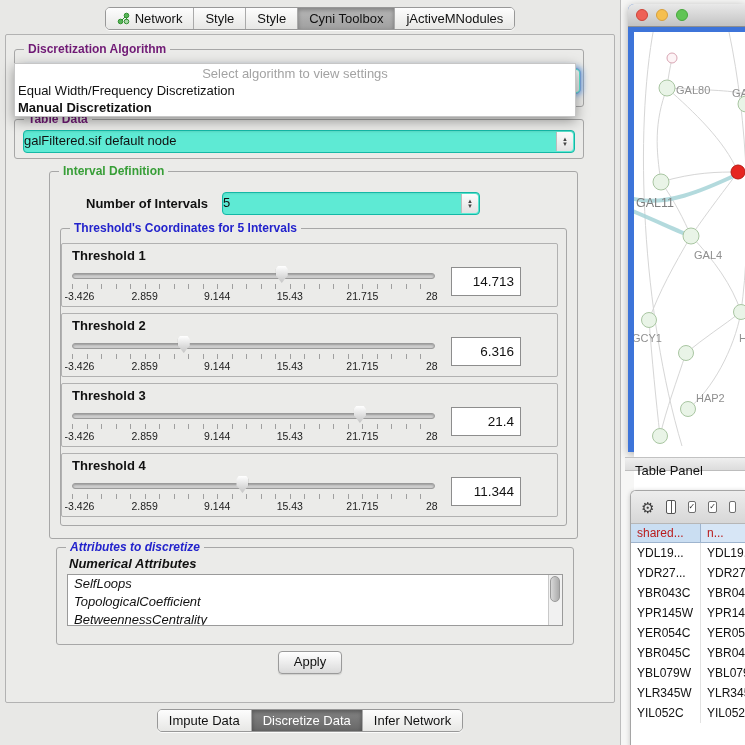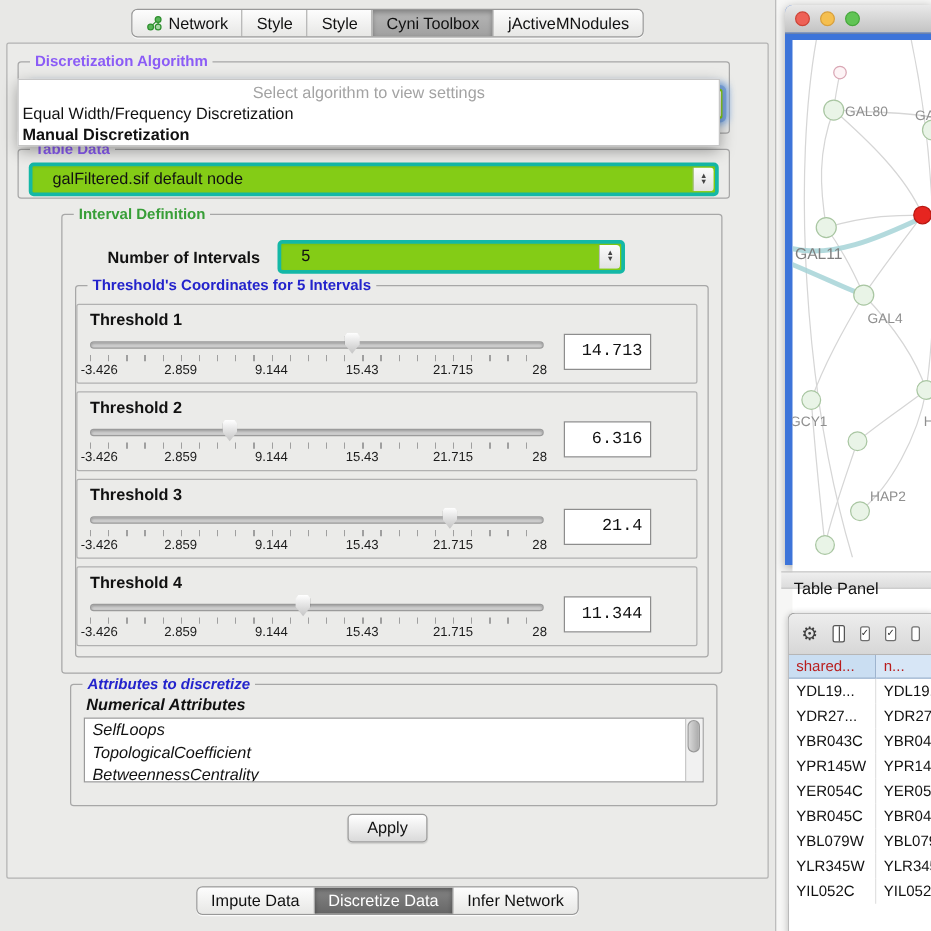--- a/index.html
+++ b/index.html
@@ -49,29 +49,29 @@
   
   .cp-content{
     position:relative;flex:1;margin:0 5px;border:1px solid #b2b2b2;
     background:#ebebe9;border-radius:2px;
   }
   .group{
     position:absolute;border:1px solid #a7a7a7;border-radius:3px;background:transparent;
   }
   .gtitle{
     position:absolute;top:-8px;left:9px;background:#ebebe9;padding:0 4px;
-    font-size:12px;font-weight:bold;color:#8b5cf6;white-space:nowrap;
+    font-size:12px;font-weight:bold;color:#701a75;white-space:nowrap;
   }
   .gtitle.green{color:#379e37;}
   .gtitle.blue{color:#2323cc;}
   
   .combo{
-    position:relative;background:#84cc16;border:3px solid #14b8a6;border-radius:4px;
+    position:relative;background:#5eead4;border:1px solid #14b8a6;border-radius:4px;
     height:21px;font-size:13px;line-height:20px;color:#111;
-    padding:0 24px 0 16px;overflow:hidden;white-space:nowrap;
+    padding:0 24px 0 0;overflow:hidden;white-space:nowrap;
     box-shadow:inset 0 1px 2px rgba(0,0,0,.07);
   }
   .combo .stepper{
     position:absolute;right:1px;top:1px;bottom:1px;width:16px;
     border-left:1px solid #bcbcbc;background:linear-gradient(#fcfcfc,#e2e2e2);
     display:flex;flex-direction:column;align-items:center;justify-content:center;
     color:#444;border-radius:0 3px 3px 0;
   }
   .combo .stepper span{font-size:6px;line-height:5px;}
   .combo.focus-ring{
@@ -93,21 +93,21 @@
   .tpanel{
     border:1px solid #b1b1b1;border-radius:2px;margin:6px 8px 0 0;height:64px;
     padding:4px 8px 0 8px;box-sizing:border-box;background:#ebebe9;
   }
   .tlabel{font-size:13px;font-weight:bold;color:#111;padding-left:2px;}
   .trow{display:flex;align-items:flex-start;gap:14px;margin-top:1px;}
   .slider{position:relative;flex:1;height:40px;}
   .vbox{
     width:56px;height:27px;margin-right:28px;margin-top:3px;
     border:1px solid #8d8d8d;background:#fff;border-radius:0;
-    font-family:Liberation Mono, monospace;font-size:13.5px;text-align:right;color:#111;padding:0 6px;
+    font-family:Liberation Sans, sans-serif;font-size:13.5px;text-align:right;color:#111;padding:0 6px;
     box-sizing:content-box;
   }
   .track{
     position:absolute;left:2px;right:2px;top:9px;height:4px;
     background:#cfcfcf;border:1px solid #9b9b9b;border-radius:3px;
     box-shadow:inset 0 1px 2px rgba(0,0,0,.25);
   }
   .thumb{
     position:absolute;top:2px;width:12px;height:17px;transform:translateX(-50%);
     background:linear-gradient(#ffffff,#c4c4c4);

